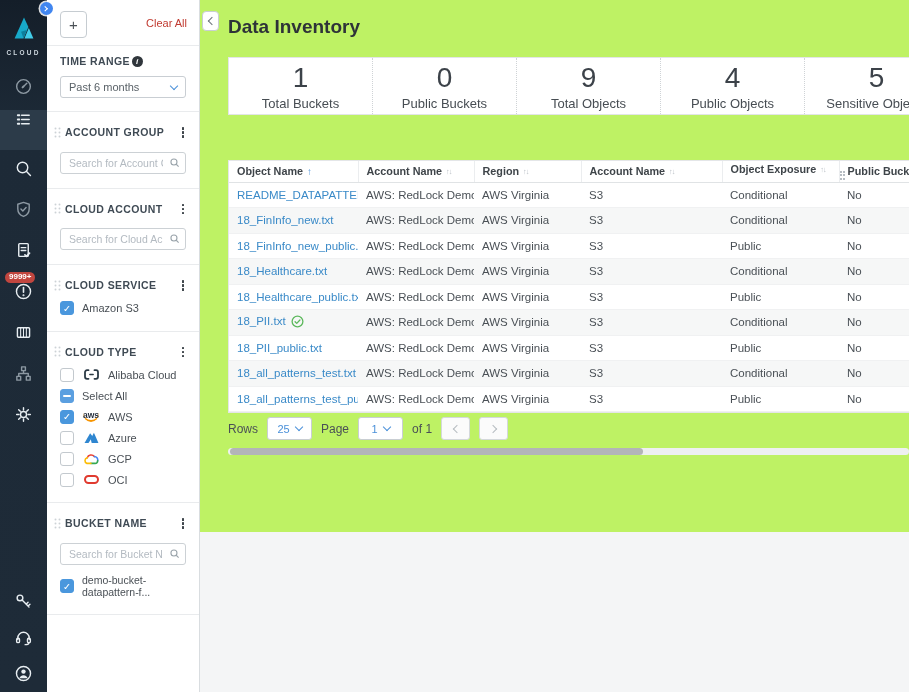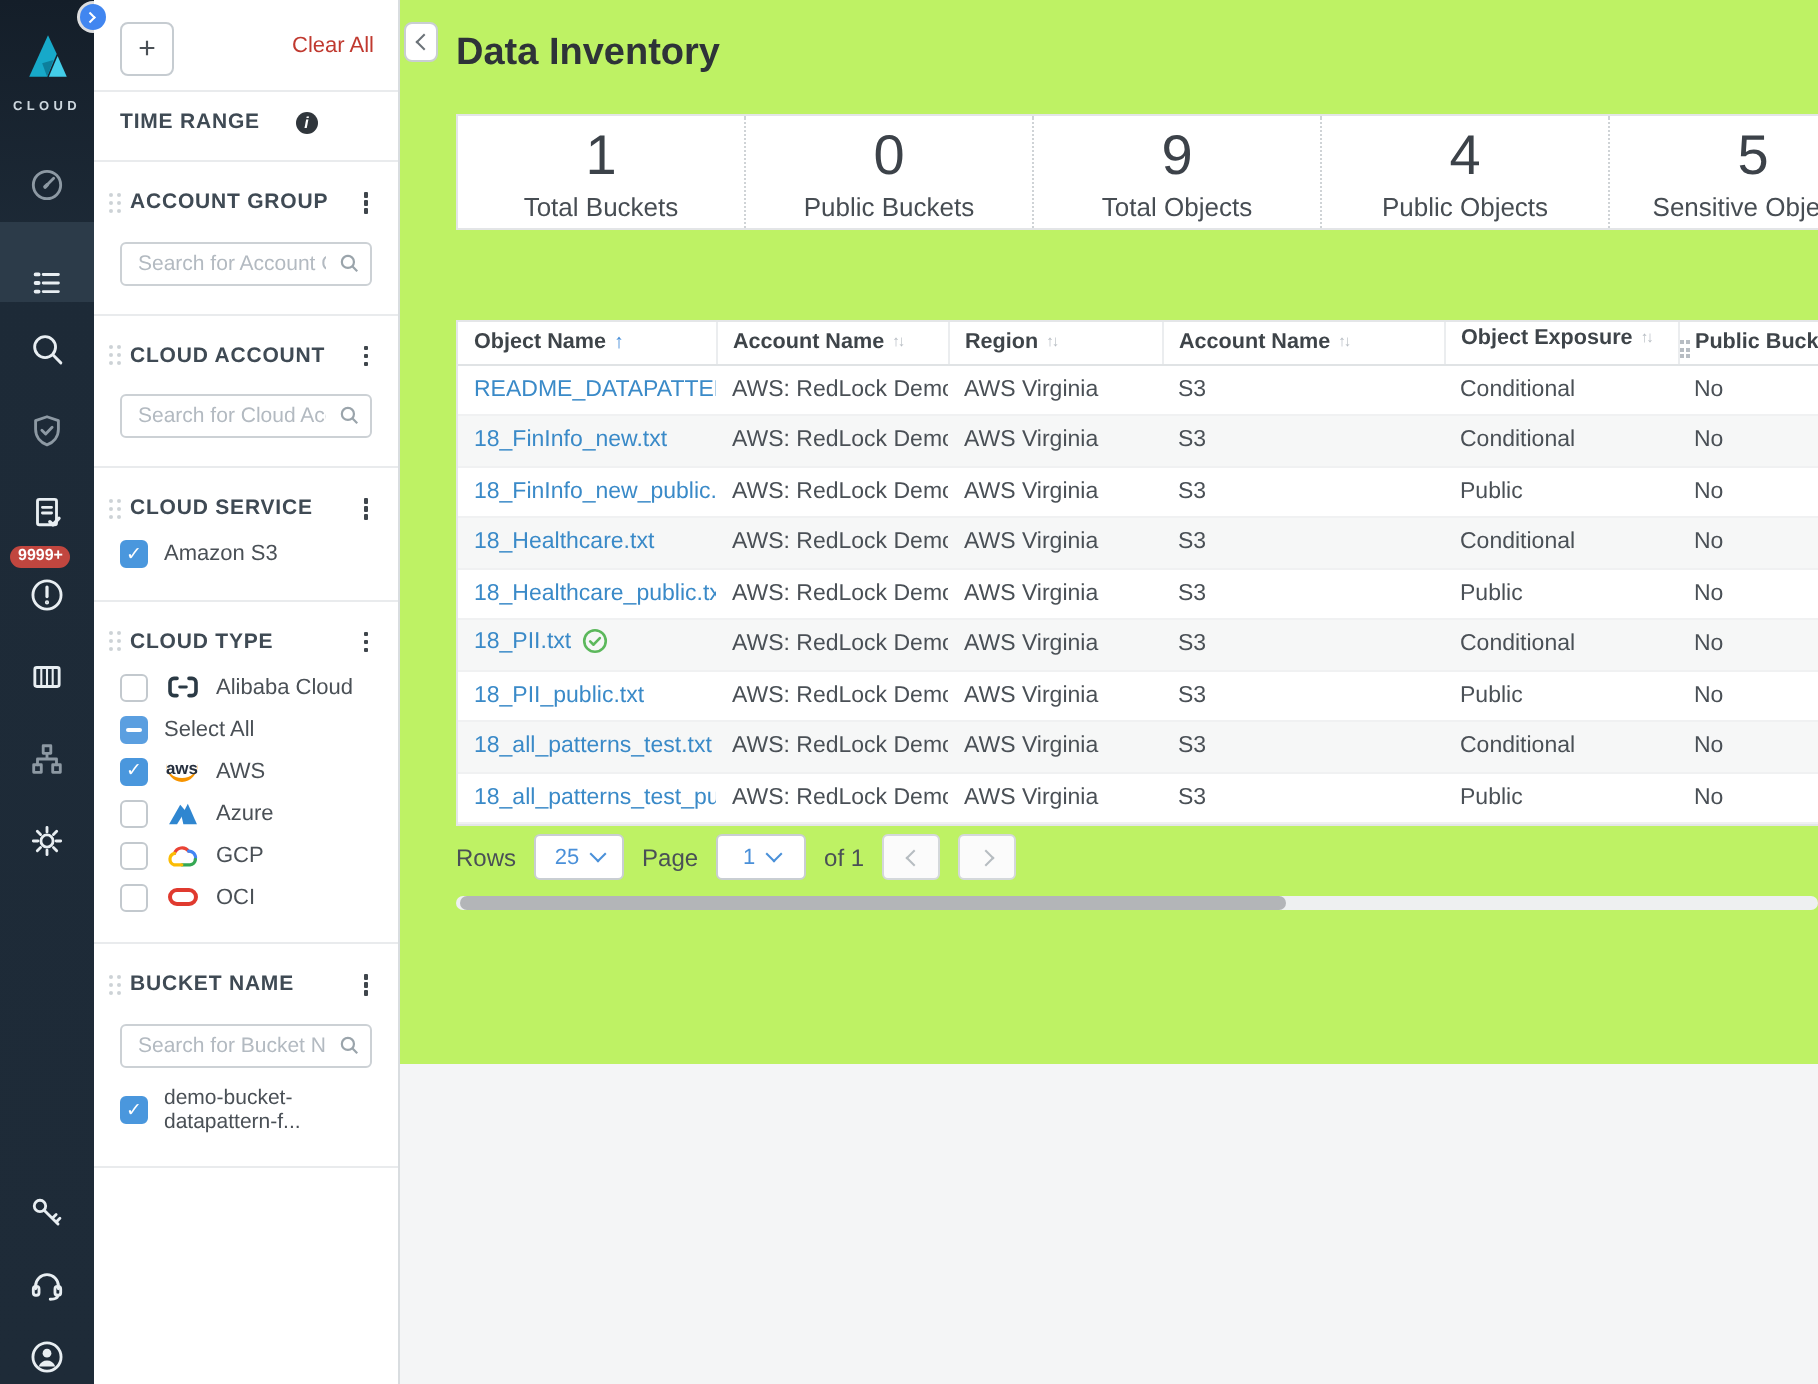--- a/index.html
+++ b/index.html
@@ -5,35 +5,35 @@
   * { margin:0; padding:0; box-sizing:border-box; }
   html,body { width:909px; height:692px; overflow:hidden; font-family:"Liberation Sans","DejaVu Sans",sans-serif; background:#f4f5f6; }
 
   
   .rail { position:absolute; left:0; top:0; width:47px; height:692px; background:linear-gradient(180deg,#141e29 0%, #1d2a37 18%, #1e2b38 100%); z-index:5; }
   .expand-badge { position:absolute; left:40px; top:2px; width:13px; height:13px; border-radius:50%; background:#4186f0; display:flex; align-items:center; justify-content:center; z-index:9; box-shadow:0 0 0 1.5px rgba(255,255,255,.85); }
   .expand-badge .chev { width:3.5px; height:3.5px; border-width:1.3px; color:#fff; margin-left:-1px;}
   .logo-block { padding-top:16px; text-align:center; }
   .logo-text { display:block; margin-top:5px; font-size:6.5px; letter-spacing:2.2px; color:#cdd7de; font-weight:bold; }
   .rail-nav { display:flex; flex-direction:column; margin-top:12px; }
-  .nav-item { position:relative; height:24px; margin:8.5px 0; display:flex; align-items:flex-end; justify-content:center; color:#e8eef2; cursor:pointer; }
+  .nav-item { position:relative; height:24px; margin:8.5px 0; display:flex; align-items:flex-start; justify-content:center; color:#e8eef2; cursor:pointer; }
   .nav-item.dim { color:#8d99a3; }
   .nav-item.active { background:#2c3b49; height:40px; margin:0.5px 0; }
   .nav-item svg { width:19px; height:19px; }
   .nav-badge { position:absolute; top:-10px; left:5px; background:#c1463f; color:#fff; font-size:8px; font-weight:bold; padding:1.5px 4px; border-radius:7px; line-height:1; }
   .rail-bottom { position:absolute; bottom:4px; left:0; width:47px; display:flex; flex-direction:column; gap:12px; }
   .rail-bottom .nav-item { margin:0; }
 
   
   .fpanel { position:absolute; left:47px; top:0; width:153px; height:692px; background:#fff; border-right:1px solid #d9dde0; z-index:4; }
   .fp-top { height:46px; border-bottom:1px solid #e9ebed; position:relative; }
   .add-filter-btn { position:absolute; left:13px; top:11px; width:27px; height:27px; border:1px solid #c6ccd1; border-radius:4px; background:#fff; color:#4a5056; font-size:15px; line-height:24px; text-align:center; cursor:pointer; }
   .clear-all { position:absolute; right:12px; top:17px; color:#c0392f; font-size:11px; cursor:pointer; }
   .time-range { padding:9px 13px 13px; border-bottom:1px solid #e9ebed; }
-  .ft-label { font-size:10.5px; font-weight:bold; letter-spacing:.4px; color:#3f4a54; display:flex; align-items:center; gap:18px; }
+  .ft-label { font-size:10.5px; font-weight:bold; letter-spacing:.4px; color:#3f4a54; display:flex; align-items:center; gap:2px; }
   .info-dot { width:11px; height:11px; border-radius:50%; background:#30363c; color:#fff; font-size:8px; font-weight:bold; display:inline-flex; align-items:center; justify-content:center; font-style:italic; }
   .fselect { margin-top:9px; height:22px; border:1px solid #c9ced3; border-radius:3px; display:flex; align-items:center; justify-content:space-between; padding:0 8px; font-size:11px; color:#5a6268; cursor:pointer; background:#fff; }
   .fselect .chev { color:#4a90d9; }
   .fsection { border-bottom:1px solid #e9ebed; padding:8px 0 12px; }
   .fhead { display:flex; align-items:center; padding:4px 10px 4px 7px; }
   .drag-dots { width:7px; margin-right:4px; opacity:.85; cursor:grab; }
   .ftitle { flex:1; font-size:10.5px; font-weight:bold; letter-spacing:.4px; color:#3f4a54; }
   .kebab { display:flex; flex-direction:column; gap:1.5px; padding:3px 5px; cursor:pointer; }
   .kebab i { width:2.5px; height:2.5px; background:#3f464c; border-radius:.5px; }
   .sbox { position:relative; margin:7px 13px 2px; }
@@ -187,20 +187,24 @@
 <div class="fpanel">
   <div class="fp-top">
     <button class="add-filter-btn">+</button>
     <span class="clear-all">Clear All</span>
   </div>
 
   <div class="time-range">
     <div class="ft-label">
       <span>TIME RANGE</span>
       <span class="info-dot">i</span>
+    </div>
+    <div class="fselect">
+      <span>Past 6 months</span>
+      <i class="chev down"></i>
     </div>
   </div>
 
   <div class="fsection">
     <div class="fhead">
       <svg class="drag-dots" viewBox="0 0 7 11">
           <g fill="#c5cbd0">
             <circle cx="1.5" cy="1.5" r="1"></circle>
             <circle cx="5.5" cy="1.5" r="1"></circle>
             <circle cx="1.5" cy="5.5" r="1"></circle>

